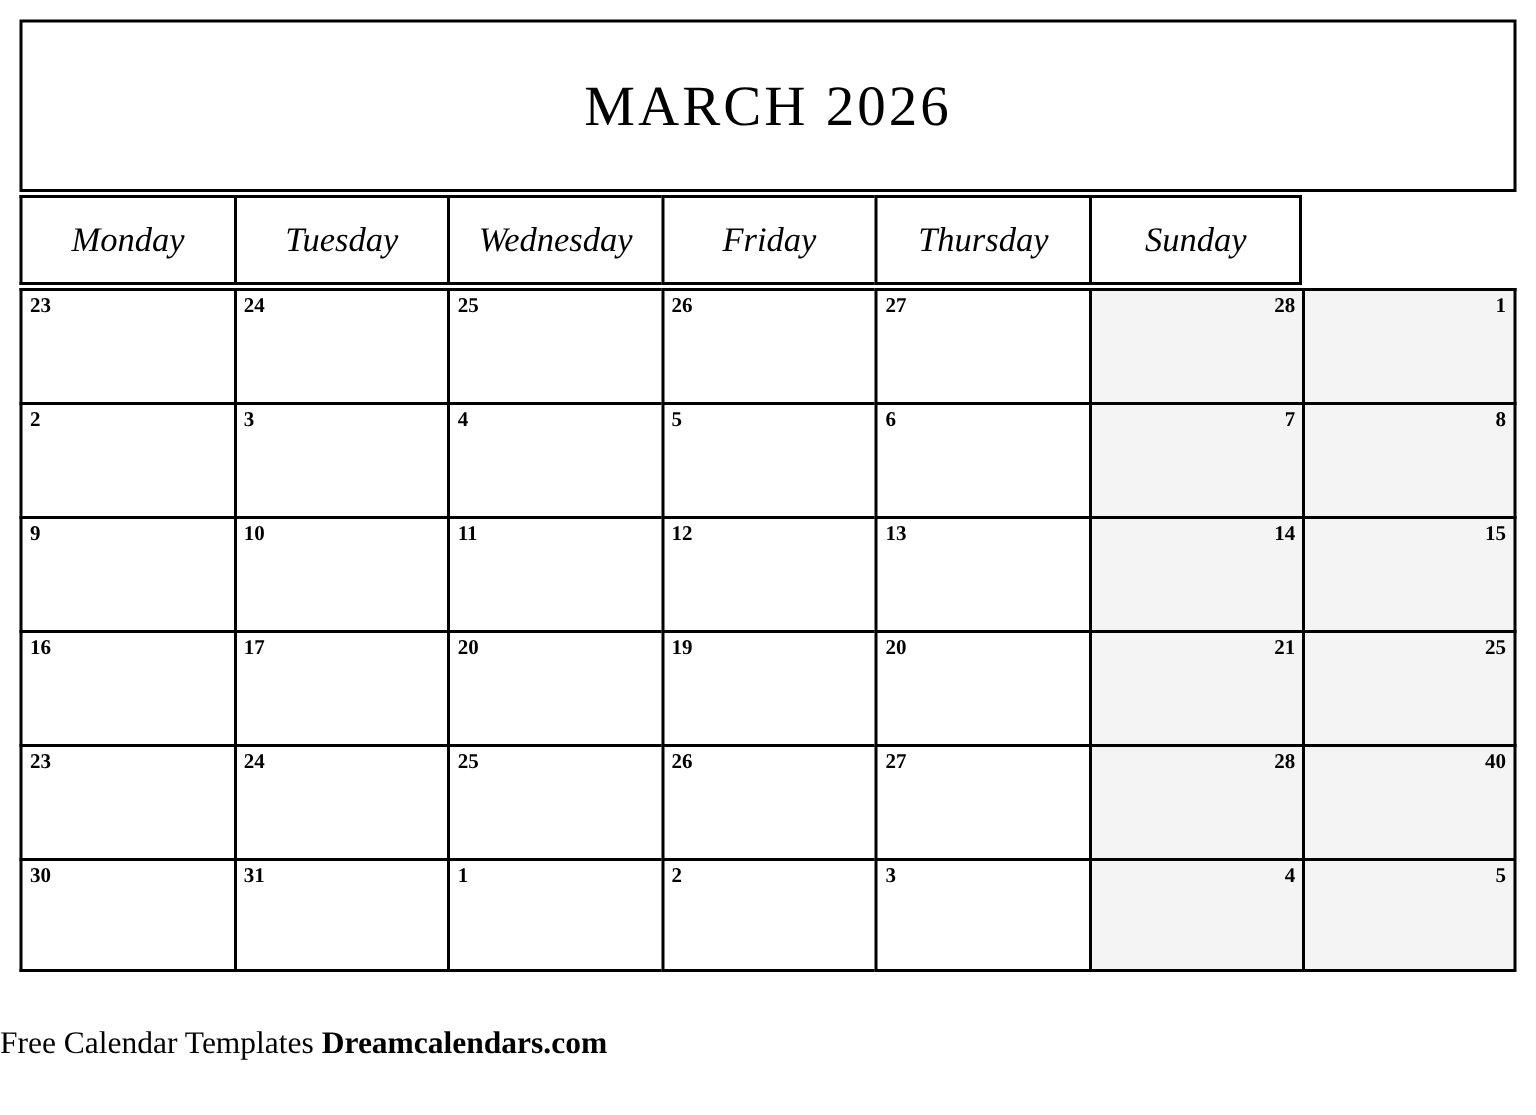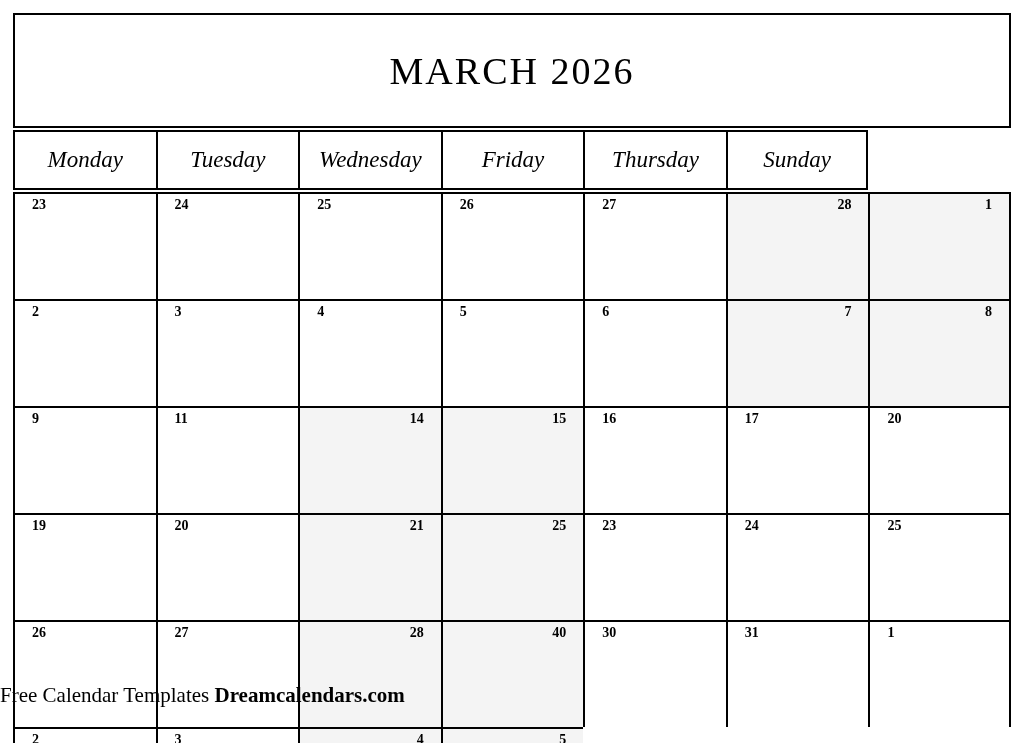--- a/index.html
+++ b/index.html
@@ -44,25 +44,25 @@
     font-size:23px;
     background:#ffffff;
   }
   .weekday-cell:last-child{ border-right:2px solid var(--border); }
   .grid{
     margin-top:2px;
     display:grid;
     grid-template-columns:repeat(7,1fr);
   }
   .cell{
-    height:107px;
+    height:76px;
     border-top:2px solid var(--border);
     border-left:2px solid var(--border);
     background:#ffffff;
-    padding:3px 17px;
+    padding:3px 5px;
   }
   .cell:nth-child(7n){ border-right:2px solid var(--border); }
   .cell:nth-child(n+36){ border-bottom:2px solid var(--border); }
   .cell.wkend{ background:var(--weekend-bg);text-align:right; }
   .num{
     font-size:14px;
     font-weight:bold;
     line-height:1.1;
     display:block;
   }
@@ -136,21 +136,30 @@
           <span class="num">7</span>
         </div>
       <div class="cell wkend">
           <span class="num">8</span>
         </div>
 
       <div class="cell">
           <span class="num">9</span>
         </div>
       <div class="cell">
+          <span class="num">10</span>
+        </div>
+      <div class="cell">
           <span class="num">11</span>
+        </div>
+      <div class="cell">
+          <span class="num">12</span>
+        </div>
+      <div class="cell">
+          <span class="num">13</span>
         </div>
       <div class="cell wkend">
           <span class="num">14</span>
         </div>
       <div class="cell wkend">
           <span class="num">15</span>
         </div>
 
       <div class="cell">
           <span class="num">16</span>

